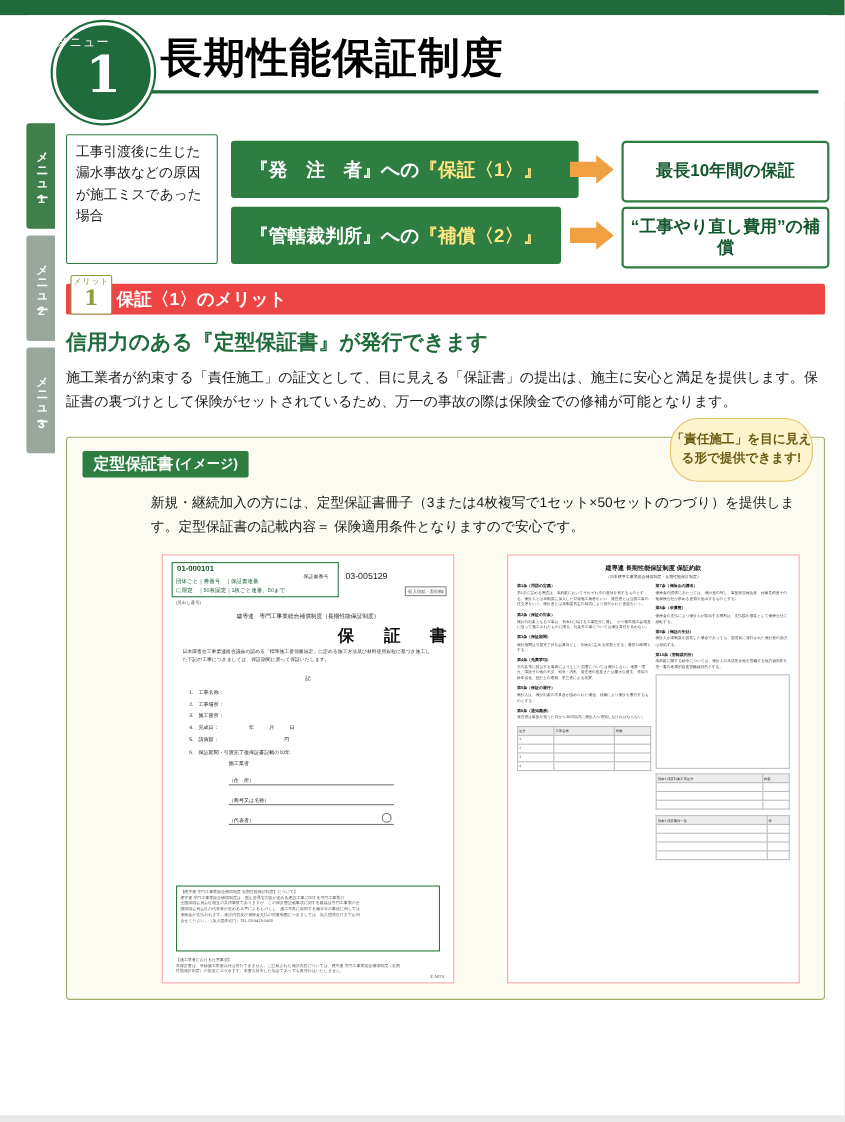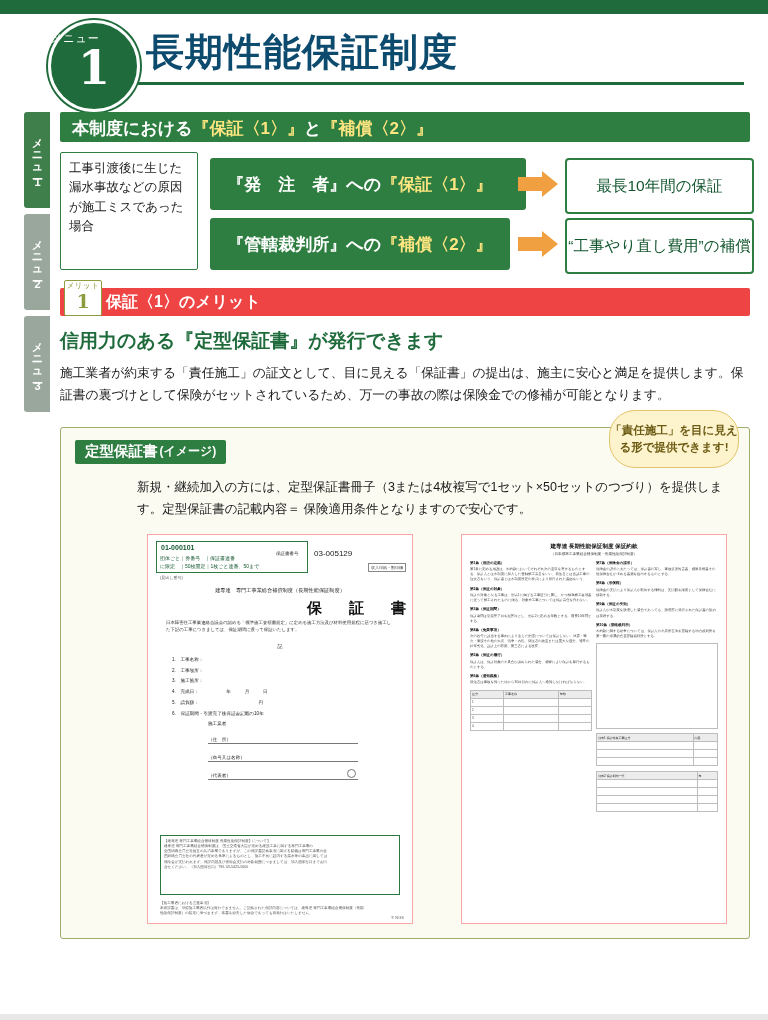--- a/index.html
+++ b/index.html
@@ -6,21 +6,21 @@
   body{width:768px;height:1020px;font-family:"Liberation Sans","DejaVu Sans",sans-serif;}
   .page{position:relative;width:768px;height:1020px;background:#ffffff;overflow:hidden;}
 
   
   .top-band{position:absolute;left:0;top:0;width:768px;height:14px;background:#1f6b3b;}
   .header{position:absolute;left:0;top:14px;width:768px;height:78px;background:#ffffff;}
   .header-inner{position:absolute;left:24px;top:0;right:14px;height:78px;background:#ffffff;}
   .title-bar{position:absolute;left:100px;top:10px;right:10px;height:58px;background:#ffffff;
              border-bottom:3px solid #1f6b3b;}
   .title-text{position:absolute;left:22px;top:2px;font-size:38px;line-height:52px;font-weight:bold;
-              color:#0c4a6e;letter-spacing:1px;font-family:"DejaVu Sans",sans-serif;}
+              color:#000000;letter-spacing:1px;font-family:"DejaVu Sans",sans-serif;}
   .menu-badge{position:absolute;left:24px;top:6px;width:86px;height:86px;border-radius:50%;
               background:#1f6b3b;border:3px solid #ffffff;box-shadow:0 0 0 2px #1f6b3b;}
   .menu-badge .mb-label{position:absolute;top:8px;left:0;width:86px;text-align:left;color:#ffffff;
               font-size:11px;letter-spacing:1px;}
   .menu-badge .mb-num{position:absolute;top:20px;left:0;width:86px;text-align:center;color:#ffffff;
               font-size:46px;font-weight:bold;line-height:50px;font-family:"DejaVu Serif",serif;}
 
   
   .side-tabs{position:absolute;left:24px;top:112px;width:26px;}
   .side-tab{width:26px;margin-bottom:6px;border-radius:3px 0 0 3px;color:#ffffff;
@@ -45,21 +45,21 @@
   .grow{position:absolute;left:150px;width:300px;height:52px;background:#2e7d41;border-radius:3px;}
   .grow .gtext{position:absolute;left:0;top:0;width:300px;height:52px;display:flex;align-items:center;
         justify-content:center;font-size:17px;font-weight:bold;color:#ffffff;}
   .grow .gtext .y{color:#ffe680;}
   .r1{top:6px;padding-left:16px;} .r2{top:66px;}
   .arrow{position:absolute;width:40px;height:26px;}
   .arrow svg{display:block;}
   .a1{left:458px;top:19px;} .a2{left:458px;top:79px;}
   .outbox{position:absolute;left:505px;width:185px;height:52px;border:2px solid #2e7d41;
           border-radius:4px;background:#ffffff;display:flex;align-items:center;justify-content:center;
-          font-size:15.5px;font-weight:normal;color:#14572f;text-align:center;line-height:1.25;}
+          font-size:15.5px;font-weight:bold;color:#14572f;text-align:center;line-height:1.25;}
   .o1{top:6px;} .o2{top:66px;}
 
   
   .merit-bar{position:relative;margin-top:16px;height:28px;background:#ef4444;border-radius:2px;}
   .merit-badge{position:absolute;left:4px;top:-8px;width:36px;height:34px;background:#ffffff;
                border:1px solid #8d9c3e;border-radius:2px;text-align:center;}
   .merit-badge .mlab{font-size:7.5px;color:#8d9c3e;line-height:10px;letter-spacing:.5px;}
   .merit-badge .mnum{font-size:19px;font-weight:bold;color:#8d9c3e;line-height:20px;
                      font-family:"DejaVu Serif",serif;}
   .merit-bar .mtitle{position:absolute;left:46px;top:4px;font-size:16px;font-weight:bold;color:#ffffff;}
@@ -145,23 +145,20 @@
   </div>
 
   <div class="side-tabs">
     <div class="side-tab st1">メニュー1</div>
     <div class="side-tab st2">メニュー2</div>
     <div class="side-tab st3">メニュー3</div>
   </div>
 
   <div class="content">
 
-    <div class="sec-head">
-      <div class="sh-text"><span>本制度における</span><span class="hl">『保証〈1〉』</span><span>と</span><span class="hl">『補償〈2〉』</span></div>
-    </div>
 
     <div class="blockrow">
       <div class="note">工事引渡後に生じた漏水事故などの原因が施工ミスであった場合</div>
 
       <div class="grow r1">
         <div class="gtext">
             <span>『発　注　者』への</span>
             <span class="y">『保証〈1〉』</span>
           </div>
       </div>

